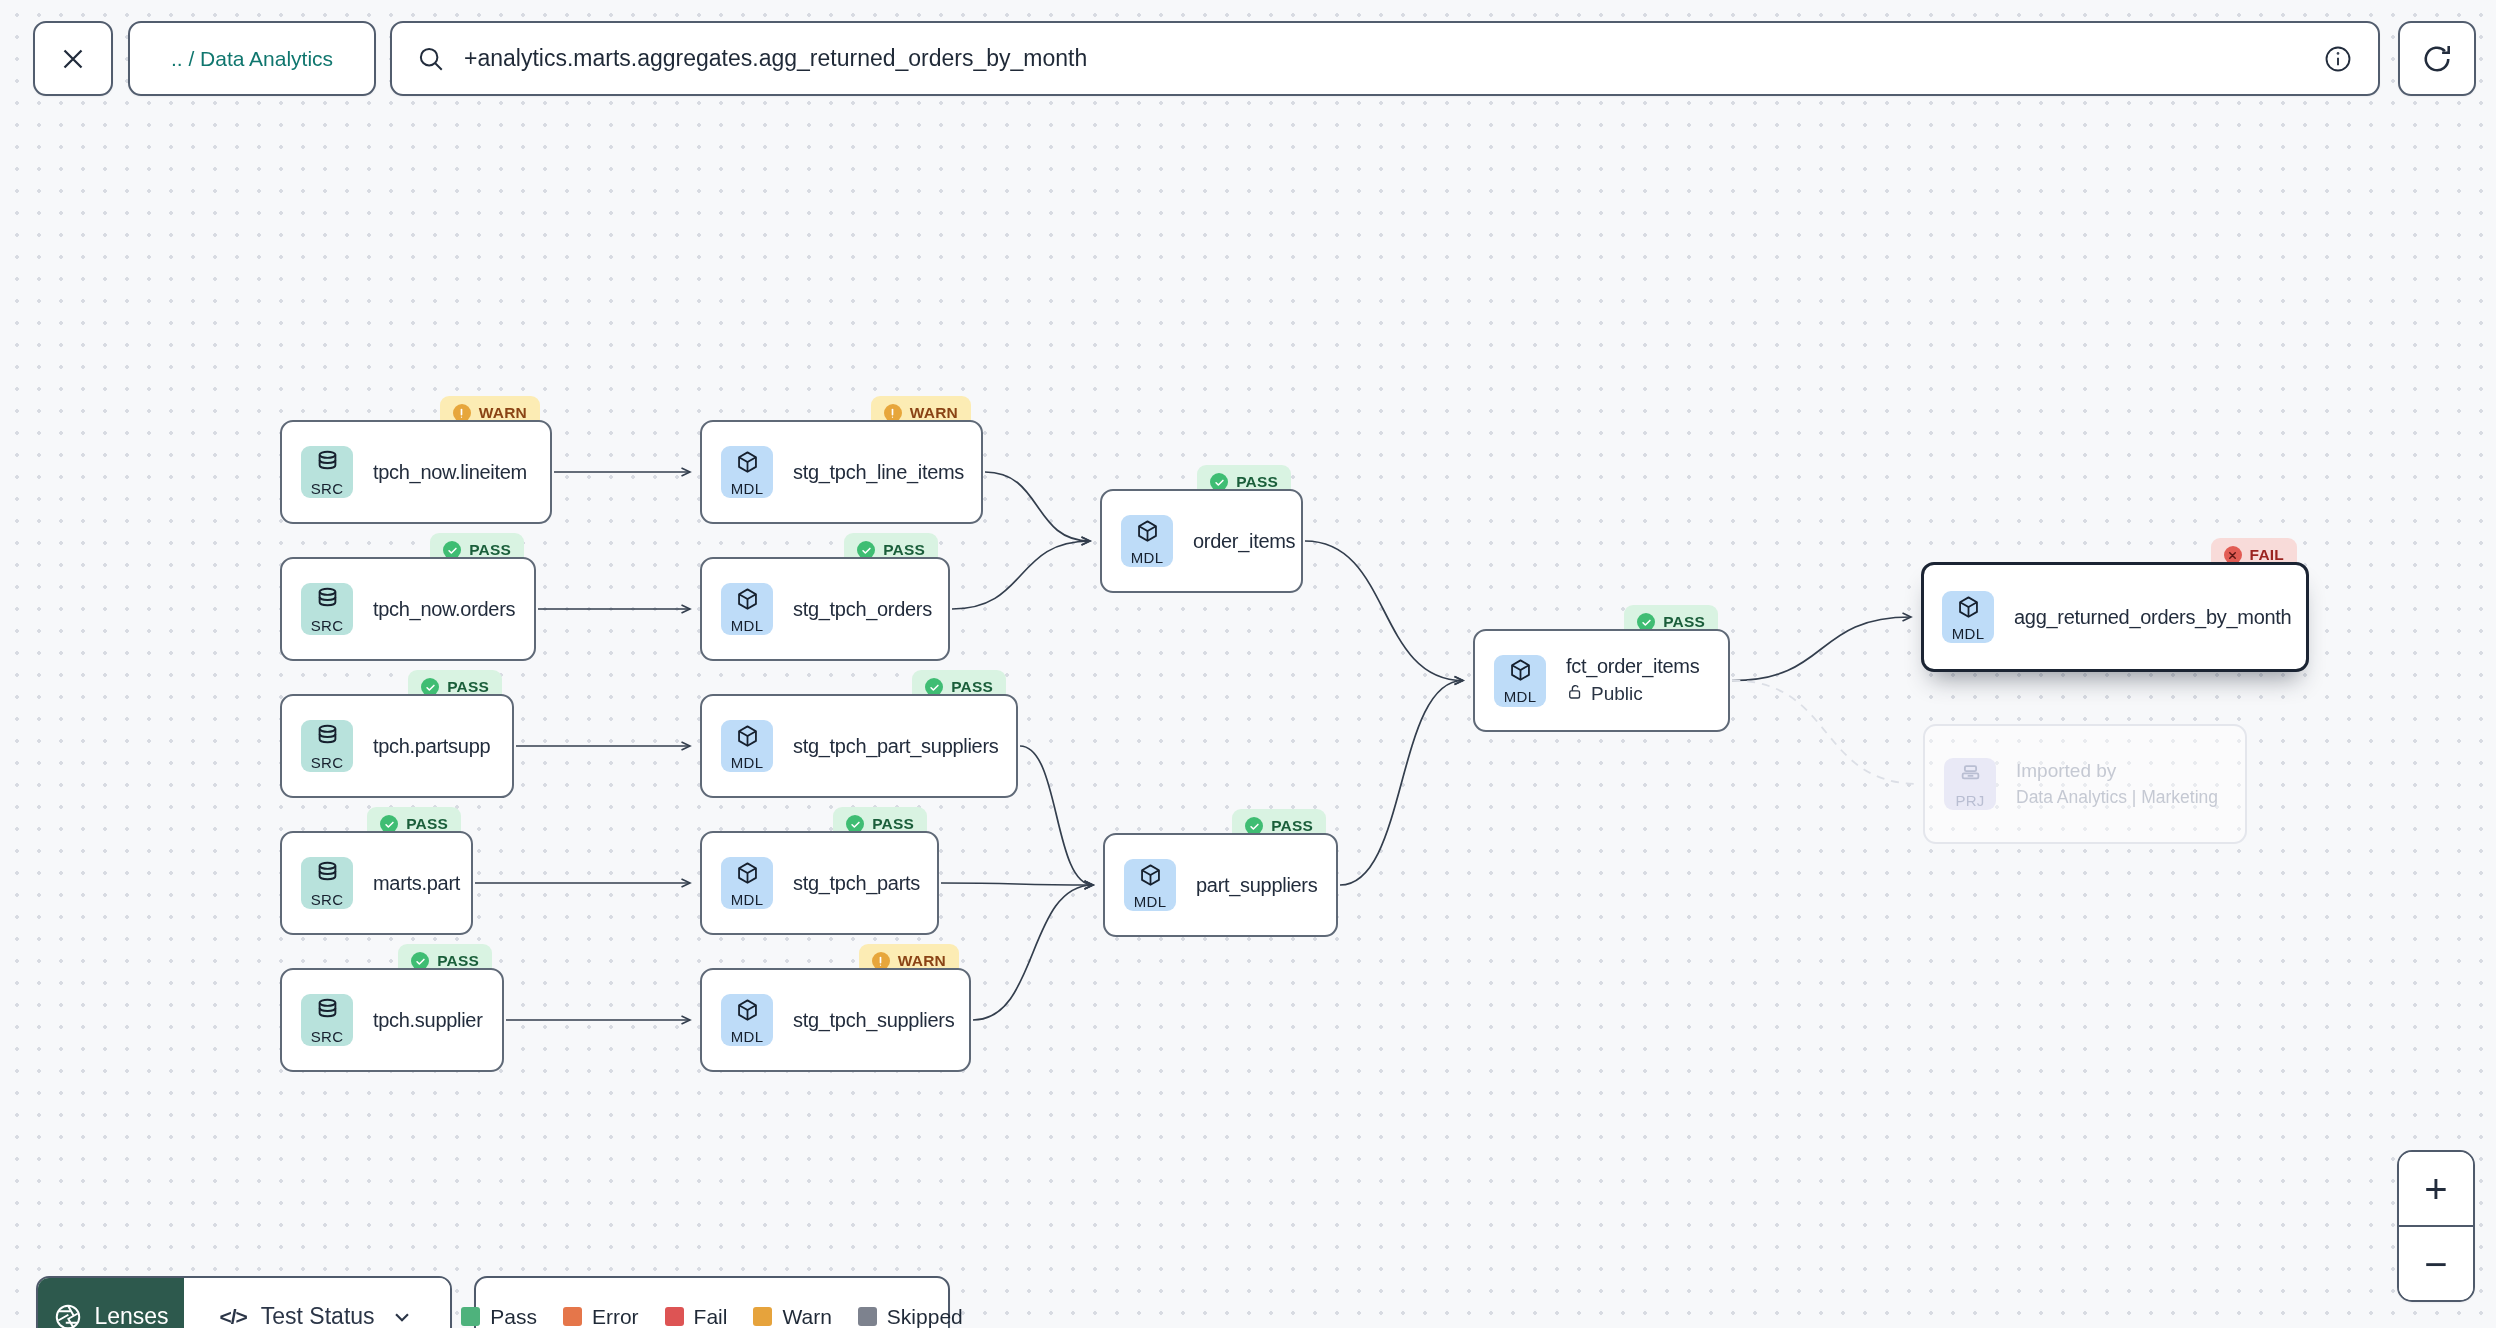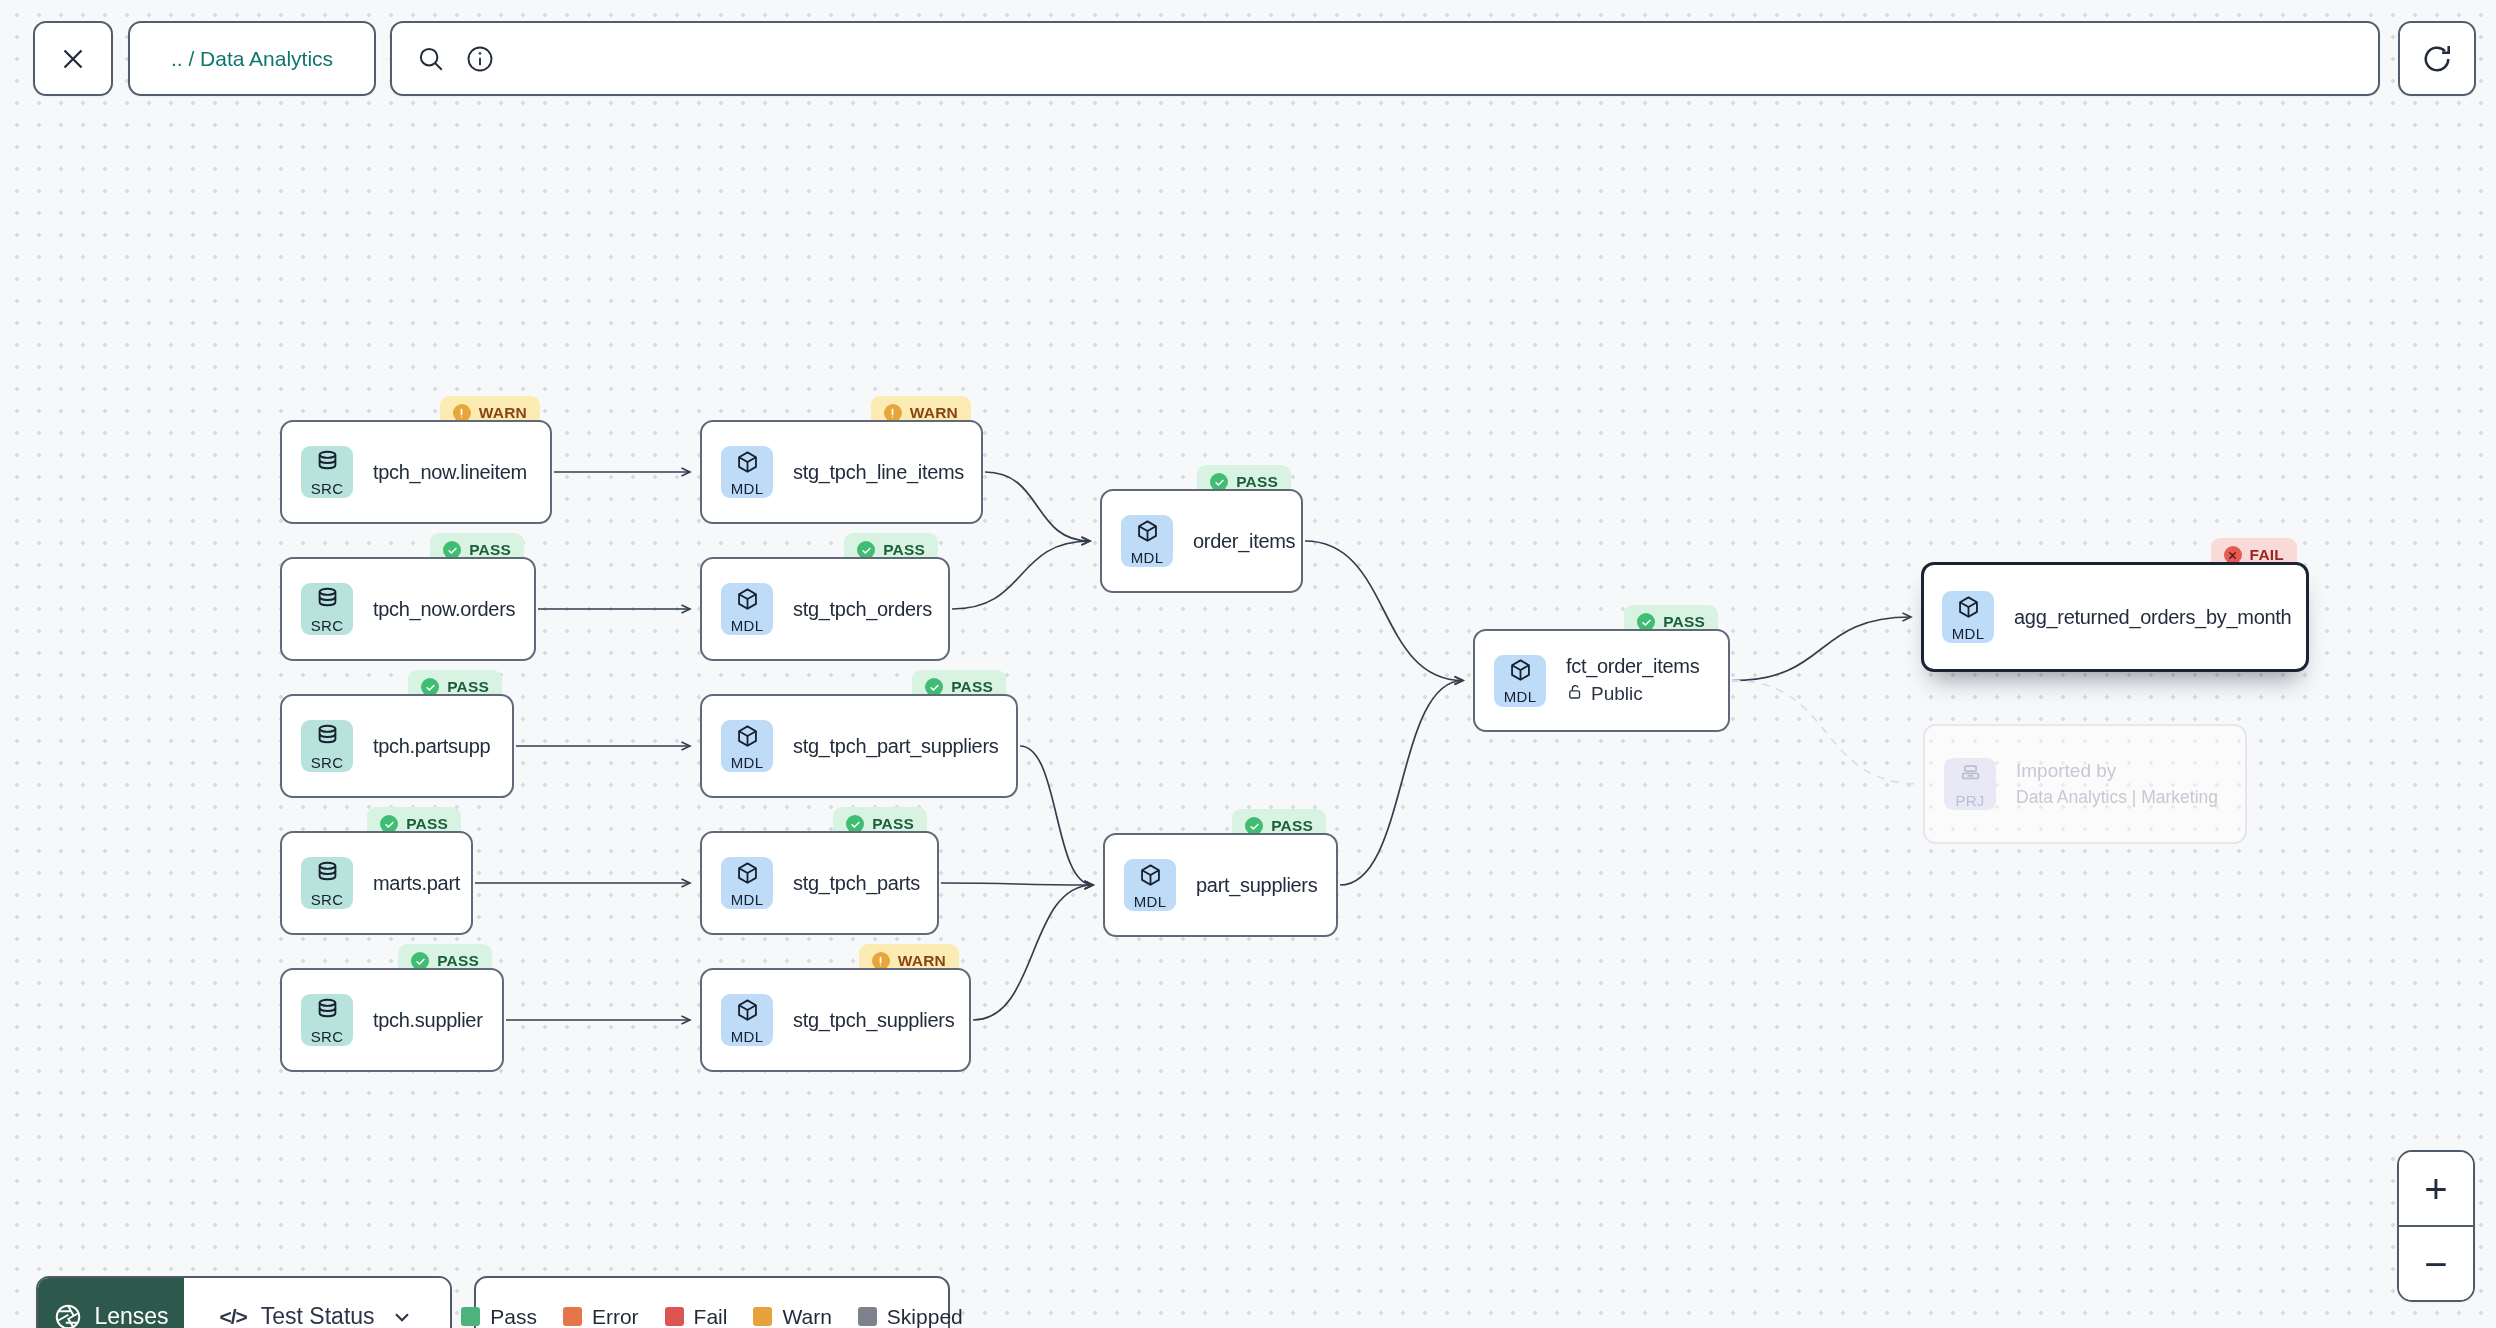--- a/index.html
+++ b/index.html
@@ -104,20 +104,21 @@
 
 <button class="tb-btn" id="breadcrumb-btn">
   <span>.. / Data Analytics</span>
 </button>
 
 <div class="tb-btn" id="search-box">
   <svg width="30" height="30" viewBox="0 0 24 24" fill="none" stroke="#3c4656" stroke-width="1.6">
     <circle cx="10.5" cy="10.5" r="6.6"></circle>
       <path d="M15.4 15.4L20.6 20.6"></path>
   </svg>
+  <input id="search-input" readonly="" value="+analytics.marts.aggregates.agg_returned_orders_by_month" style="">
   <svg width="32" height="32" viewBox="0 0 24 24" fill="none" stroke="#3c4656" stroke-width="1.4">
     <circle cx="12" cy="12" r="8.6"></circle>
       <path d="M12 11v5.6"></path>
       <circle cx="12" cy="7.8" r="1" fill="#3c4656" stroke="none"></circle>
   </svg>
 </div>
 
 <button class="tb-btn" id="refresh-btn">
   <svg width="36" height="36" viewBox="0 0 24 24" fill="none" stroke-width="1.7">
     <path d="M19.5 12a7.5 7.5 0 1 1-2.2-5.3"></path>

